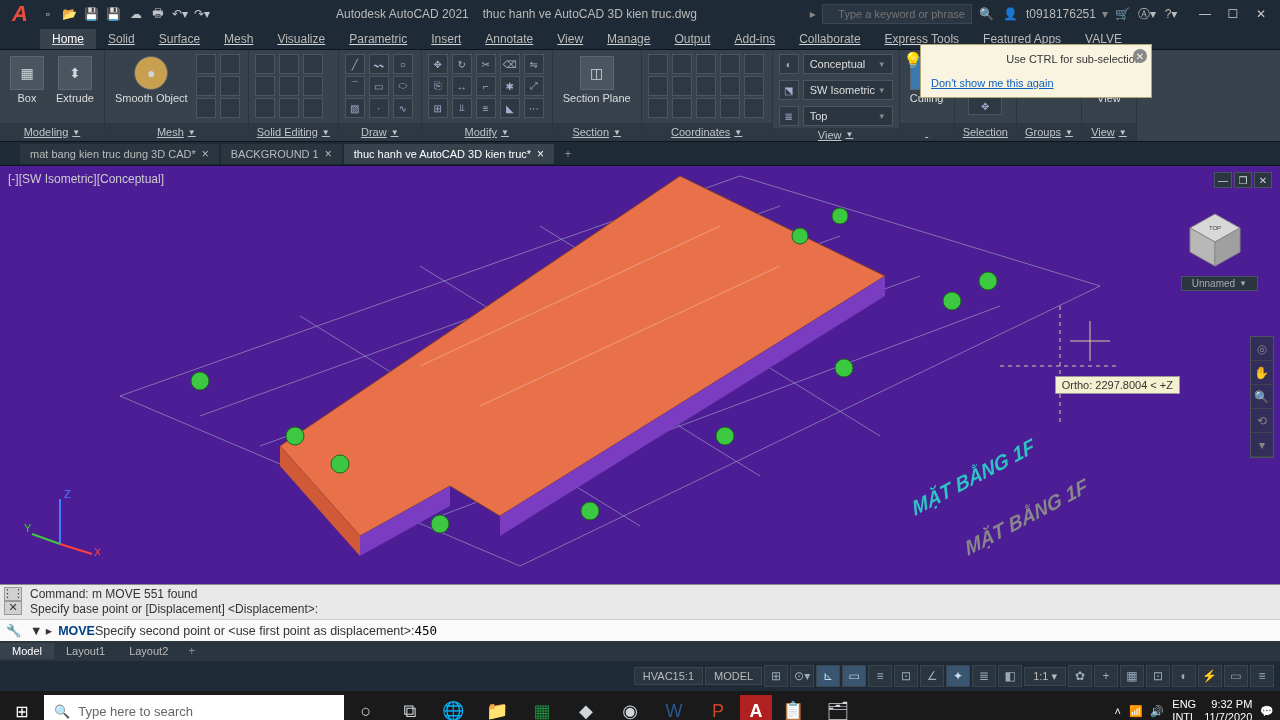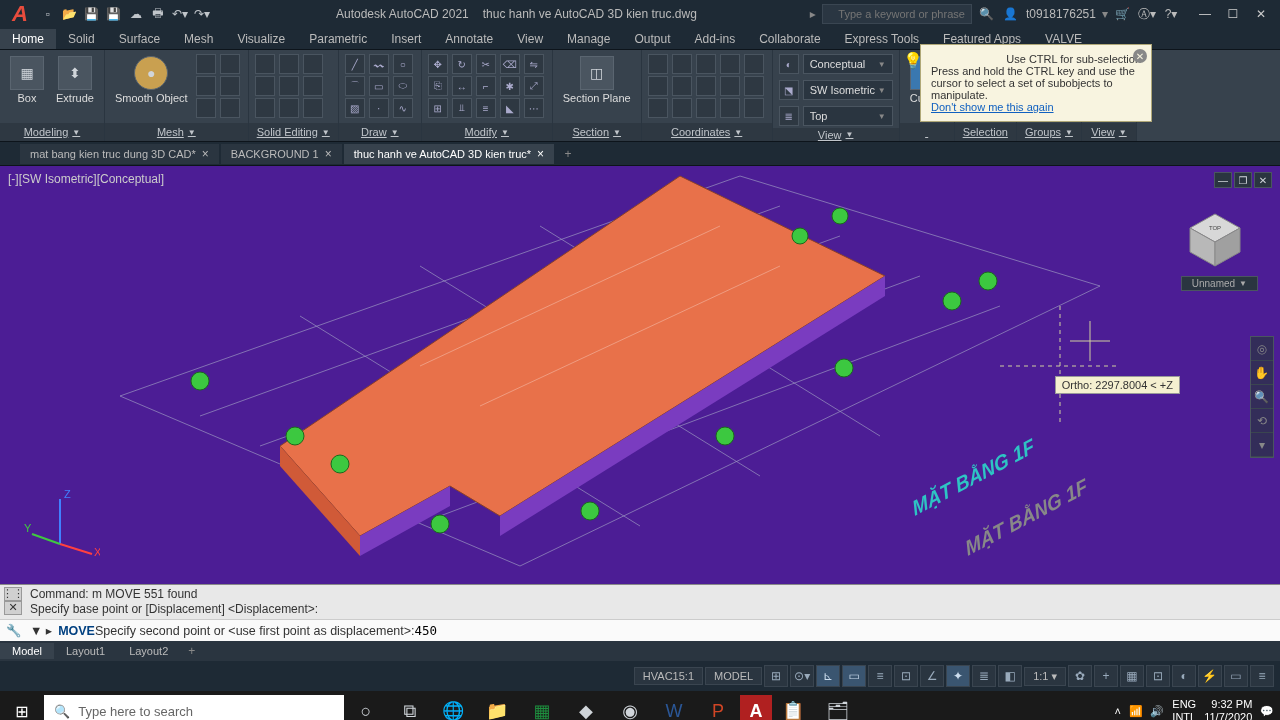--- a/index.html
+++ b/index.html
@@ -11,21 +11,21 @@
 .qat { display:flex; gap:2px; align-items:center; }
 .qat-btn { width:20px; height:20px; display:flex; align-items:center; justify-content:center; color:#c0c5ca; cursor:pointer; }
 .title-text { flex:0 0 auto; margin-left:120px; color:#bbb; font-size:12px; display:flex; gap:14px;}
 .title-search { margin-left:auto; display:flex; align-items:center; gap:6px;}
 .title-search input { width:150px; height:20px; background:#2a3642; border:1px solid #3a4652; color:#888; padding:0 6px; font-size:11px;text-align:right;}
 .title-search .ico { width:18px; height:18px; display:flex; align-items:center; justify-content:center; color:#bbb; }
 .win-controls { display:flex; gap:2px; margin-left:8px;}
 .win-btn { width:26px; height:22px; display:flex; align-items:center; justify-content:center; color:#ccc; cursor:pointer;}
 
 
-.ribbon-tabs { height:22px; background:#1e2a35; display:flex; align-items:flex-end; border-bottom:1px solid #0d141b;}
+.ribbon-tabs { height:22px; background:#1e2a35; display:flex; align-items:flex-end; padding-left:40px; border-bottom:1px solid #0d141b;text-decoration:underline;}
 .rtab { padding:3px 12px; color:#bbb; font-size:12px; cursor:pointer; }
 .rtab.active { background:#37424d; color:#fff; }
 
 
 .ribbon { height:92px; background:#37424d; display:flex; border-bottom:1px solid #0d141b;}
 .panel { border-right:1px solid #2a3540; display:flex; flex-direction:column; padding:4px 6px 0; position:relative;}
 .panel-body { flex:1; display:flex; gap:4px; align-items:flex-start;}
 .panel-title { height:18px; background:#2e3842; color:#c0c5ca; font-size:11px; display:flex; align-items:center; justify-content:center; margin:0 -6px; padding:0 8px; white-space:nowrap;text-decoration:underline;}
 .panel-title .chev { margin-left:4px; font-size:8px;}
 .big-btn { display:flex; flex-direction:column; align-items:center; gap:2px; padding:2px 4px; cursor:pointer; }
@@ -365,21 +365,21 @@
         <span>View</span>
         <span class="chev">▼</span>
       </div>
   </div>
 </div>
 
 <div class="hint">
   <div class="bulb">💡</div>
   <div class="close">✕</div>
   <b>Use CTRL for sub-selection</b>
-  <span>Press and hold the CTRL key and use the cursor to select a set of subobjects to manipulate.</span><br>
+  <br>
   <a>Don't show me this again</a>
 </div>
 
 <div class="filetabs">
   <div class="ftab">
       <span>mat bang kien truc dung 3D CAD*</span>
       <span class="close">×</span>
     </div>
   <div class="ftab">
       <span>BACKGROUND 1</span>

